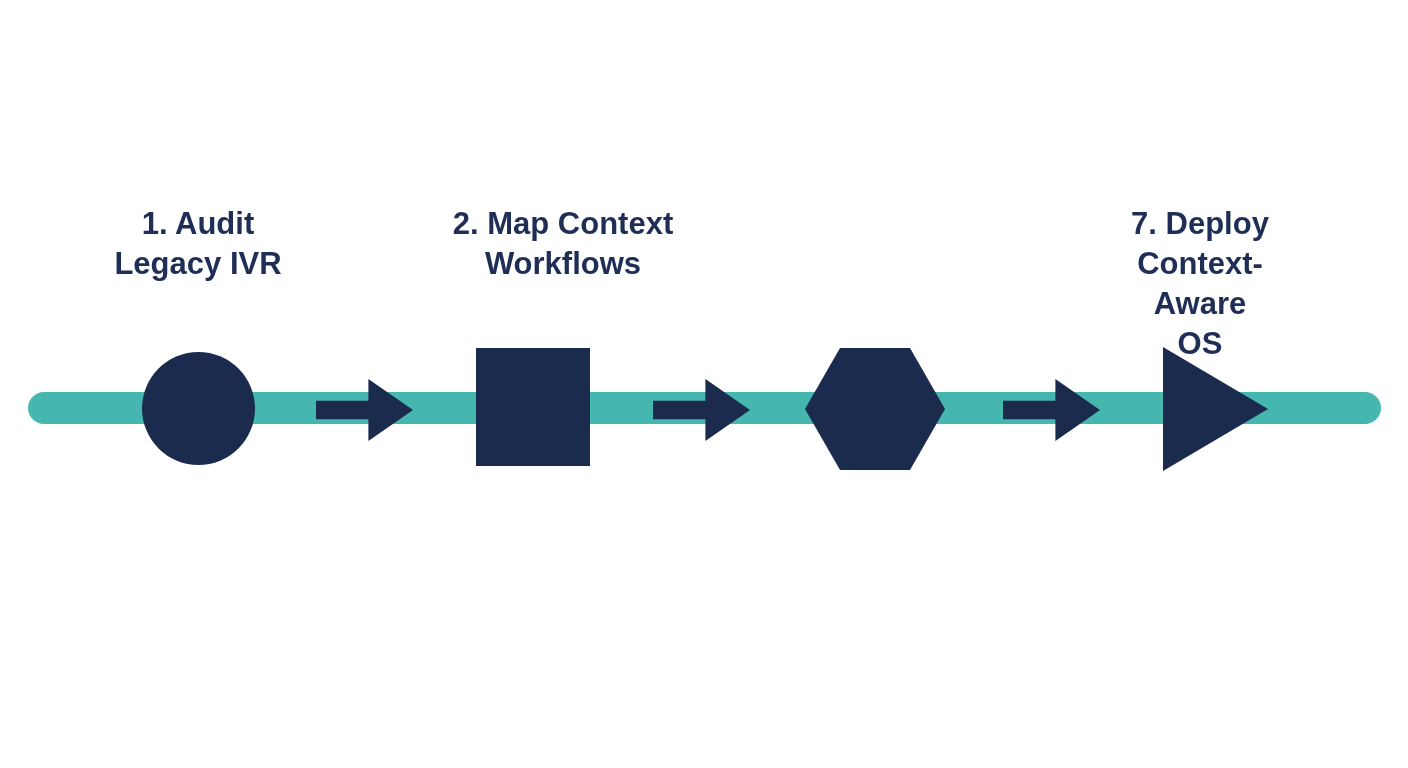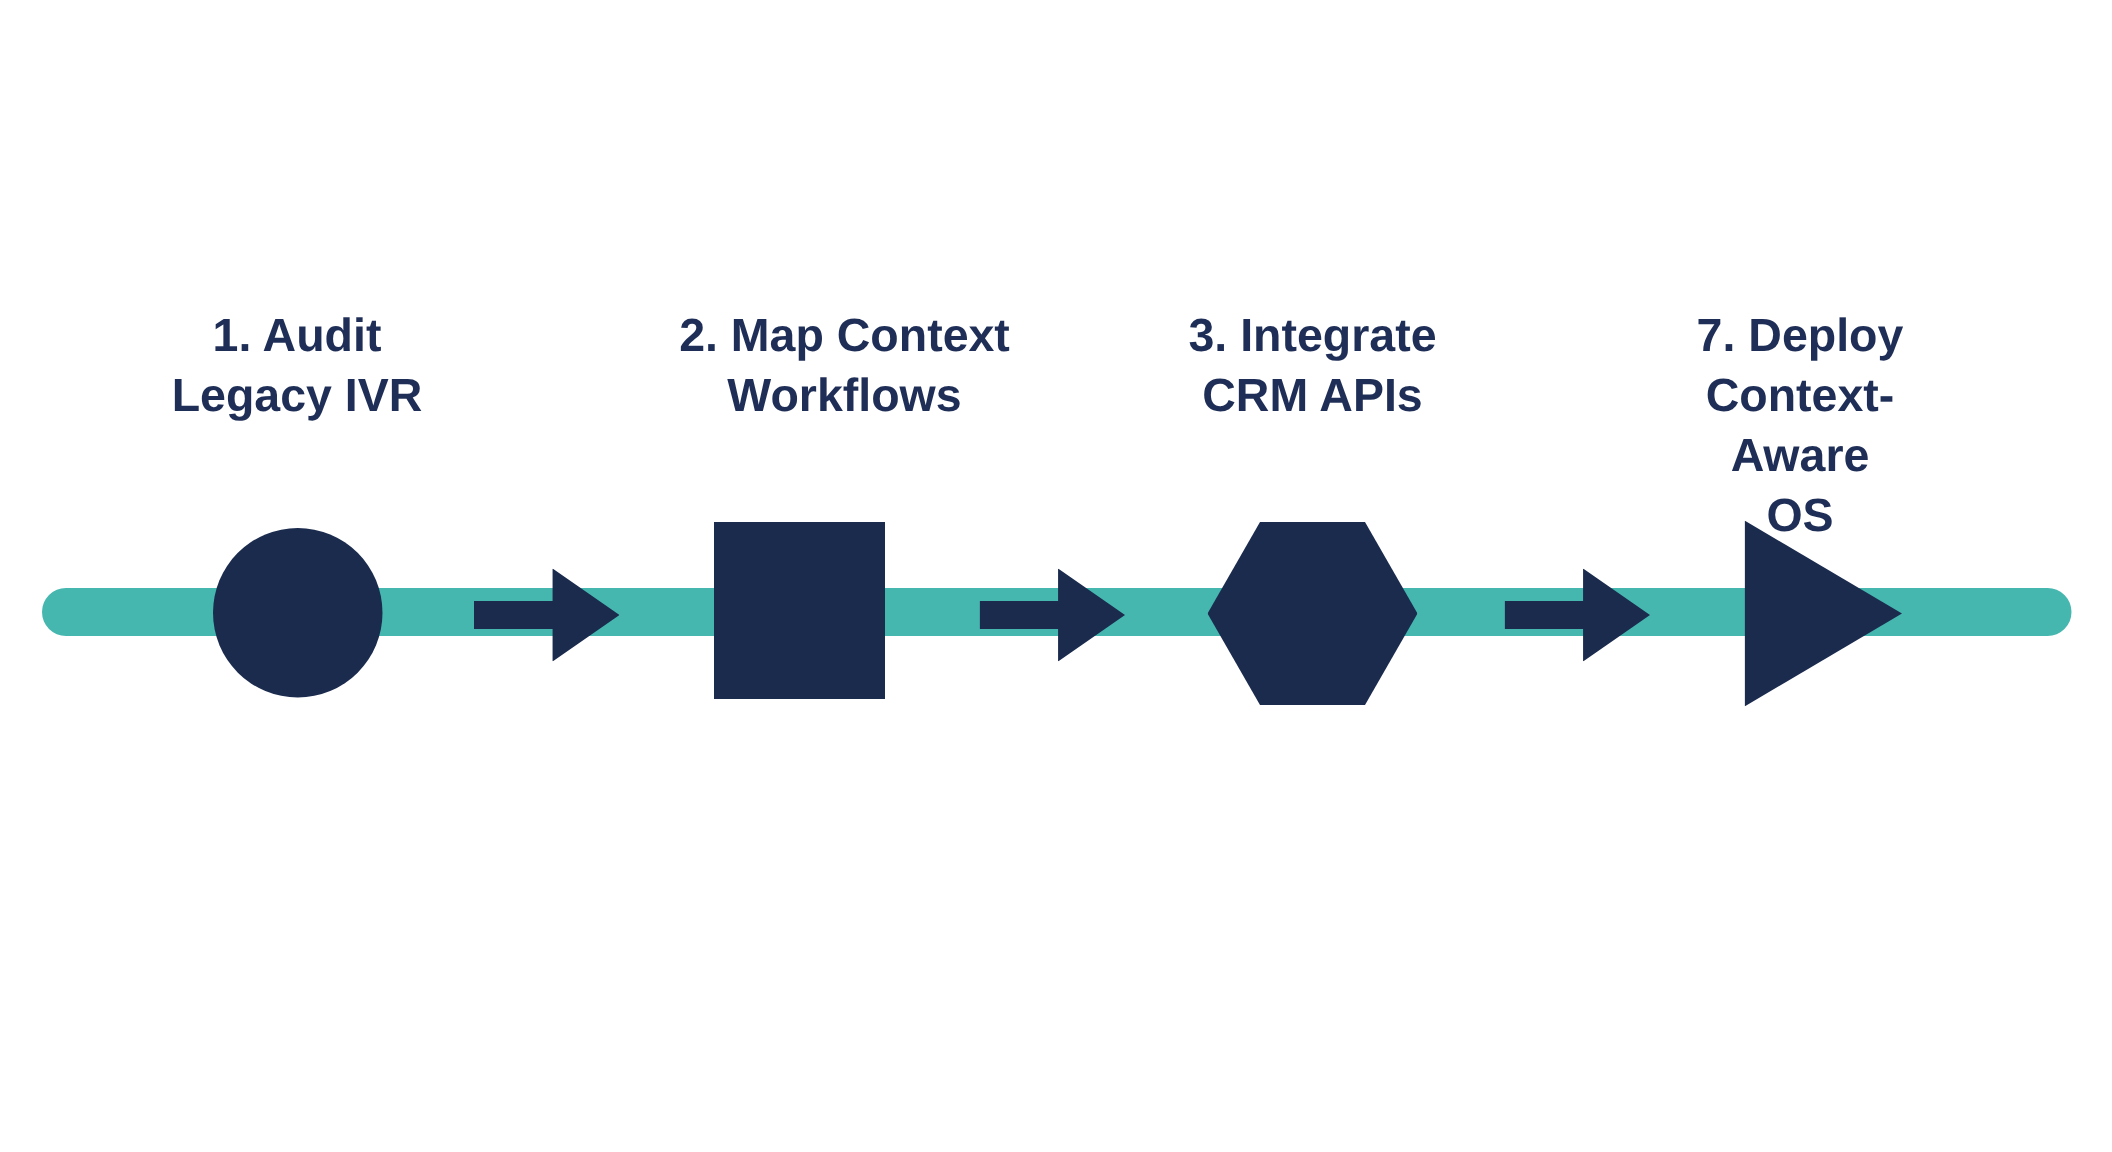--- a/index.html
+++ b/index.html
@@ -86,22 +86,20 @@
 <body>
 
 <div class="canvas">
 
   <div class="timeline-bar"></div>
 
   <div class="step-label pos-1">1. Audit
 Legacy IVR</div>
   <div class="step-label pos-2">2. Map Context
 Workflows</div>
-  <div class="step-label pos-3">3. Integrate
-CRM APIs</div>
   <div class="step-label pos-4">7. Deploy
 Context-Aware
 OS</div>
 
   <div class="shape shape-circle"></div>
   <div class="shape shape-square"></div>
   <div class="shape shape-hexagon"></div>
   <div class="shape shape-triangle"></div>
 
   <div class="arrow-right pos-1"></div>

